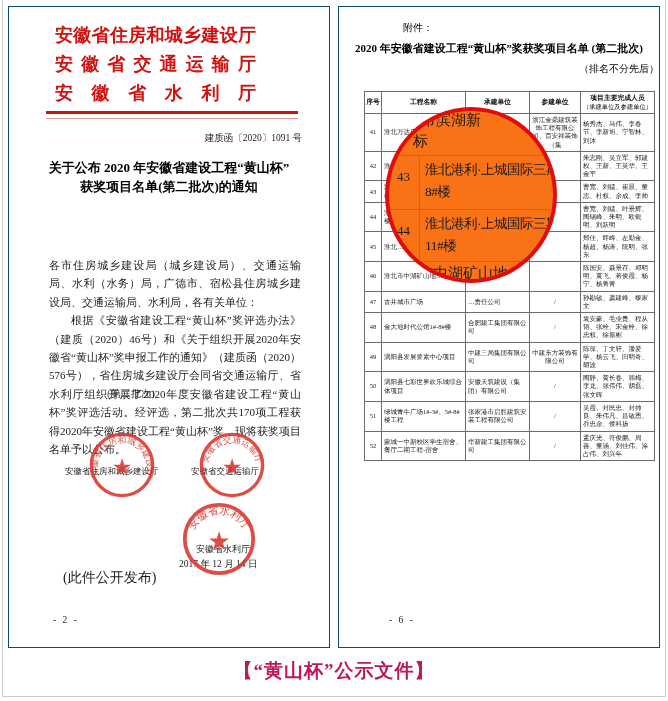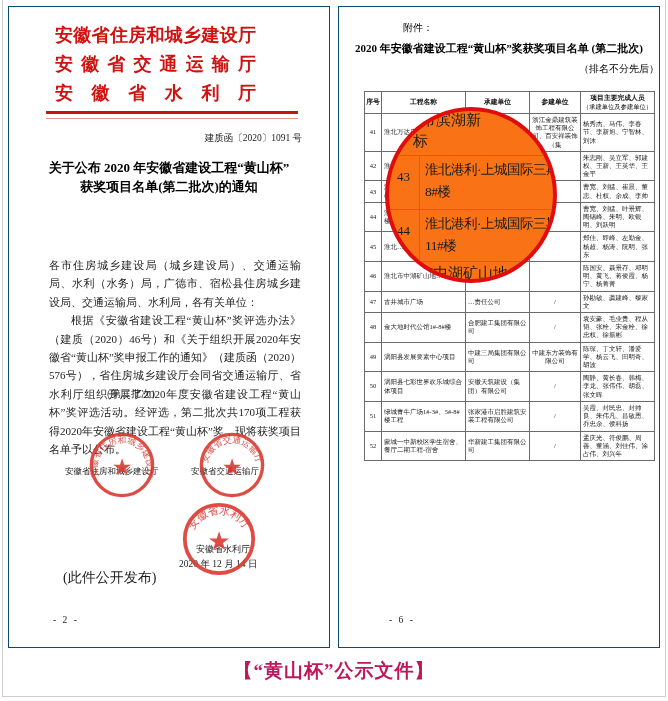--- a/index.html
+++ b/index.html
@@ -92,21 +92,21 @@
       <p>各市住房城乡建设局（城乡建设局）、交通运输局、水利（水务）局，广德市、宿松县住房城乡建设局、交通运输局、水利局，各有关单位：</p>
       <p class="para2">根据《安徽省建设工程“黄山杯”奖评选办法》（建质（2020）46号）和《关于组织开展2020年安徽省“黄山杯”奖申报工作的通知》（建质函（2020）576号），省住房城乡建设厅会同省交通运输厅、省水利厅组织开展了2020年度安徽省建设工程“黄山杯”奖评选活动。经评选，第二批次共170项工程获得2020年安徽省建设工程“黄山杯”奖，现将获奖项目名单予以公布。</p>
     </div>
     <div class="attach">
       <div class="l2">（第二批次）</div>
     </div>
 
     <div class="seal-label seal-label-1">安徽省住房和城乡建设厅</div>
     <div class="seal-label seal-label-2">安徽省交通运输厅</div>
     <div class="seal-label seal-label-3">安徽省水利厅</div>
-    <div class="seal-date">2020 年 12 月 14 日</div>
+    <div class="seal-date">2017 年 12 月 14 日</div>
 
     <svg class="seal seal-1" viewBox="0 0 100 100">
       <defs>
           <path id="arc1" d="M 15,66 A 37 37 0 1 1 85,66"></path>
         </defs>
       <circle cx="50" cy="50" r="45" fill="none" stroke="#d9352c" stroke-width="5"></circle>
       <text font-size="13" fill="#d9352c"><textPath href="#arc1" startOffset="50%" text-anchor="middle">安徽省住房和城乡建设厅</textPath></text>
       <text x="50" y="64" font-size="34" text-anchor="middle" fill="#d9352c">★</text>
     </svg>
     <svg class="seal seal-2" viewBox="0 0 100 100">

